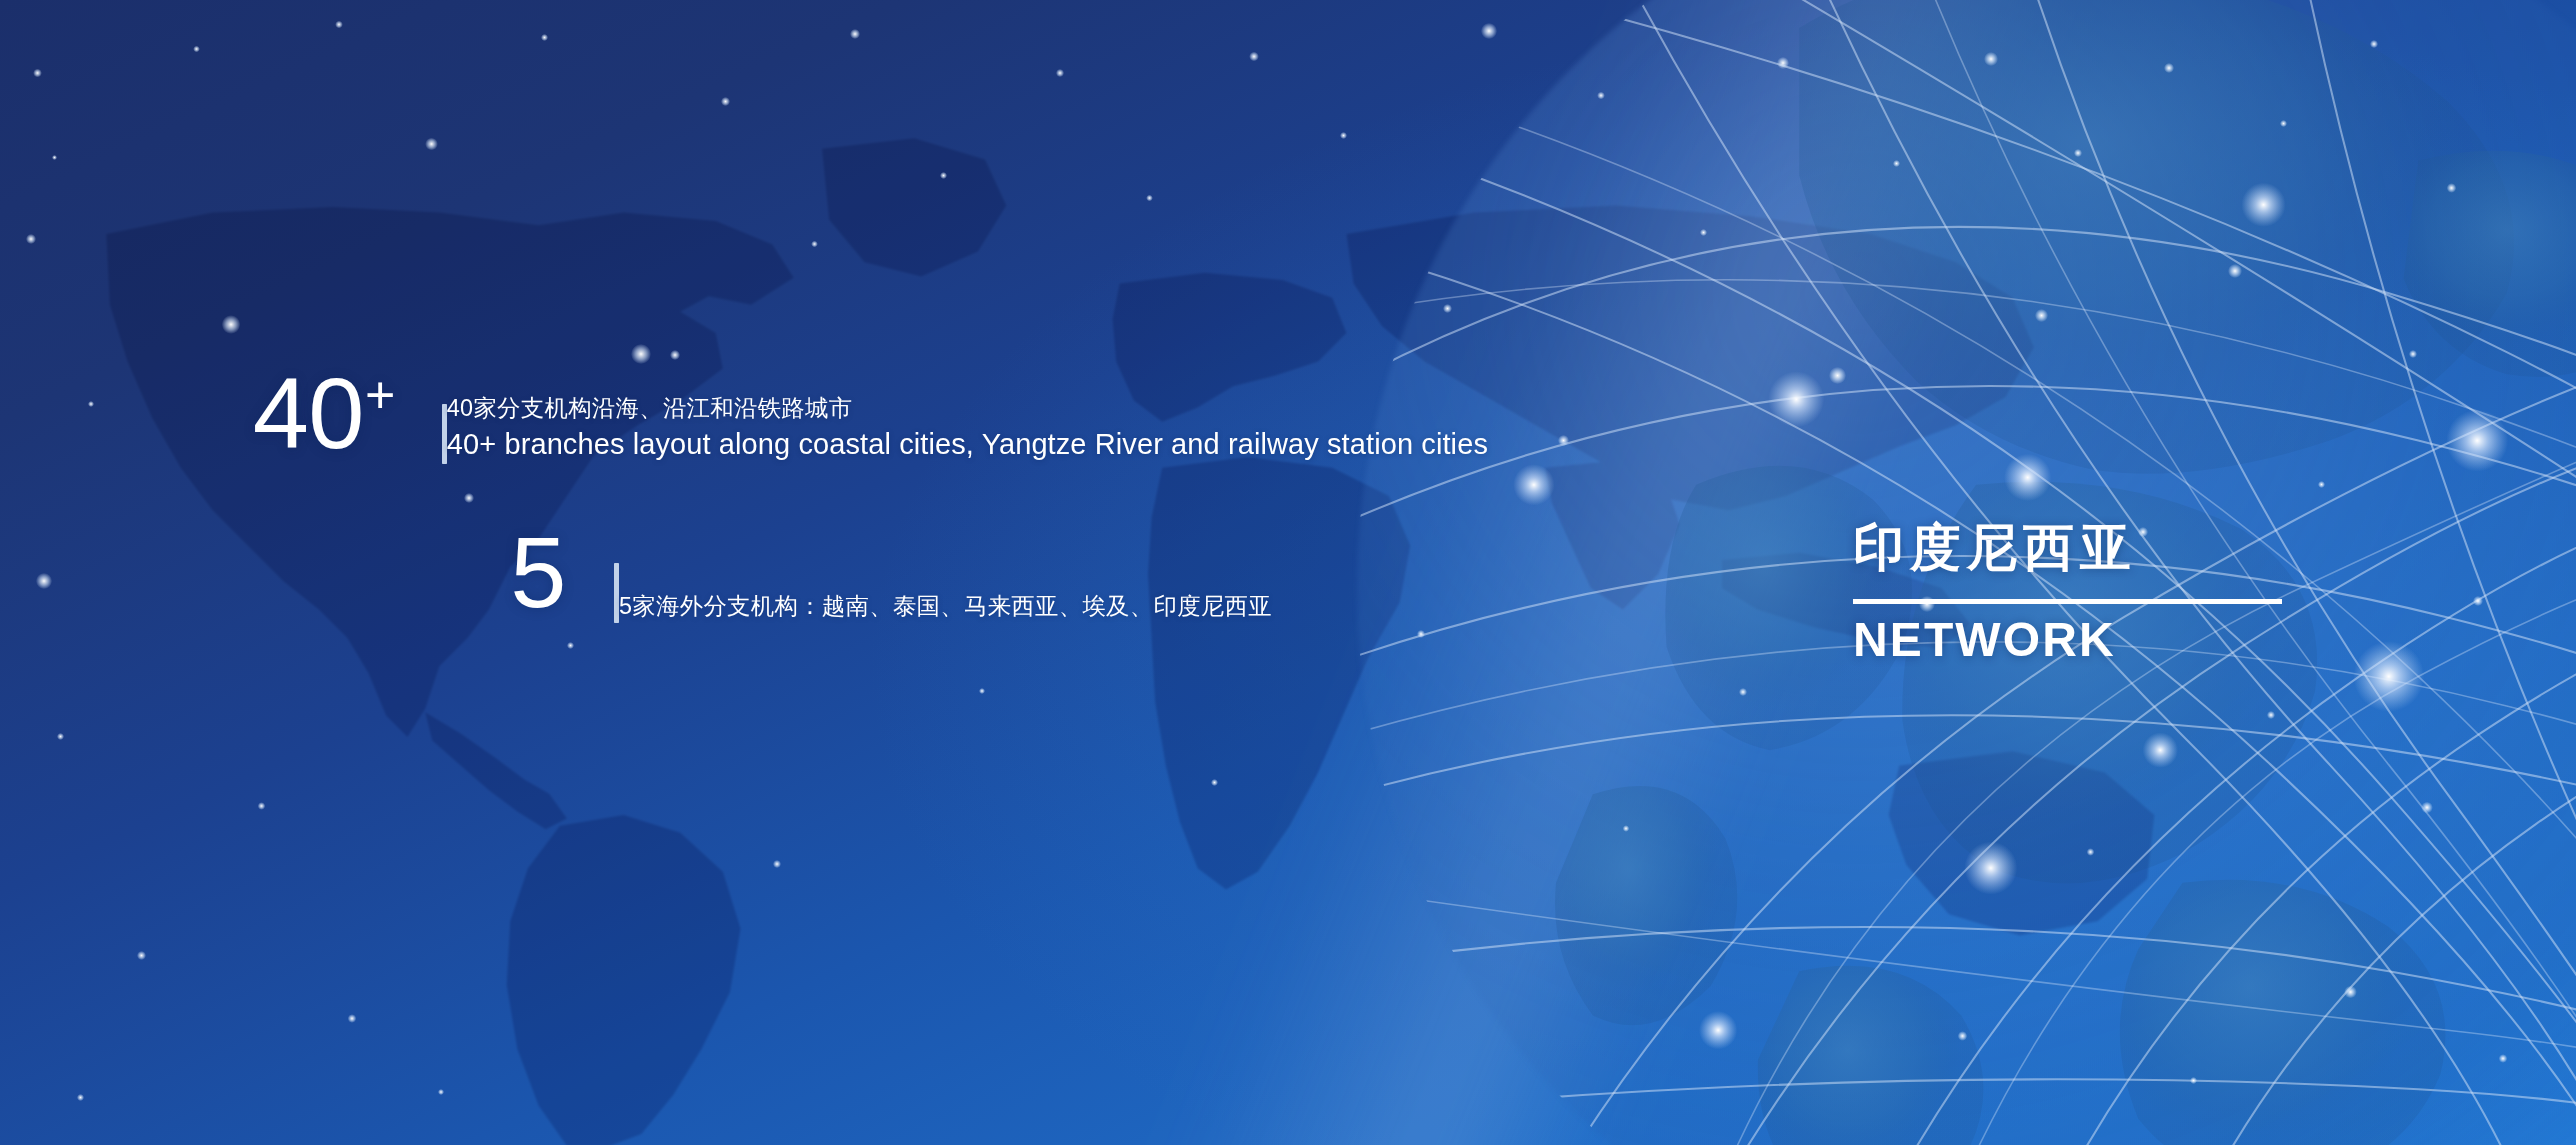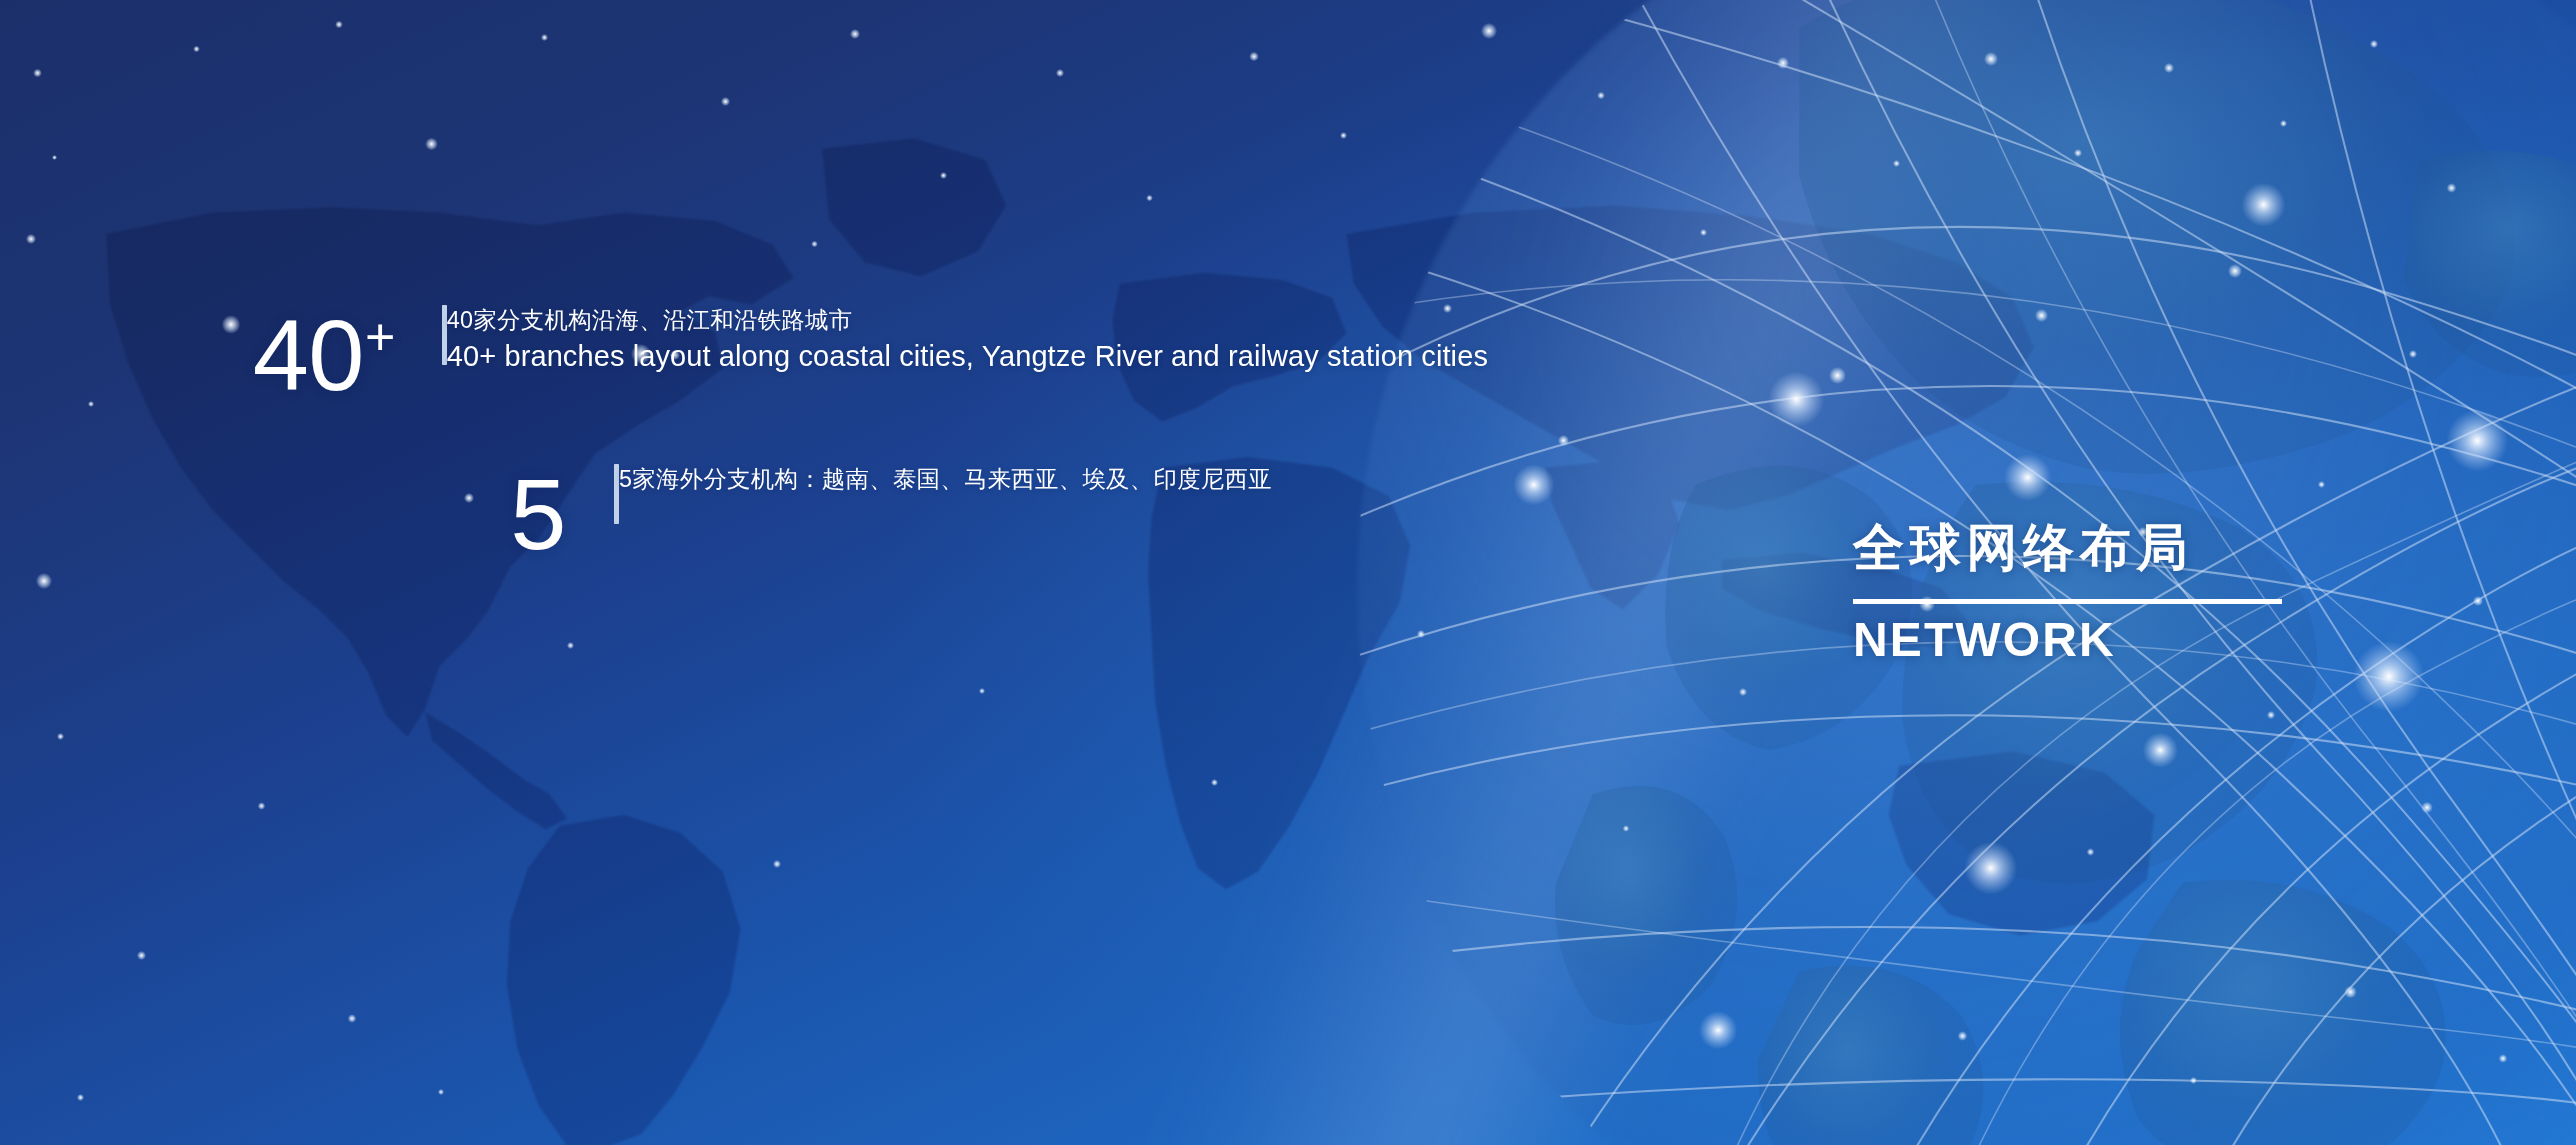--- a/index.html
+++ b/index.html
@@ -72,21 +72,21 @@
   }
 
   
   .stats{
     position:absolute;
     left:0; top:305px;
     width:1488px;
   }
   .stat-row{
     display:flex;
-    align-items:flex-start;
+    align-items:flex-end;
     height:159px;
   }
   .stat-num{
     width:567px;
     text-align:right;
     color:#ffffff;
     font-size:101px;
     font-weight:400;
     line-height:1;
     letter-spacing:-0.7px;
@@ -355,19 +355,19 @@
       <div class="stat-divider"></div>
       <div class="stat-text">
         <div class="stat-cn">5家海外分支机构：越南、泰国、马来西亚、埃及、印度尼西亚</div>
       </div>
     </div>
 
 
   </div>
 
   <div class="titleblock">
-    <div class="title-cn">全球网络布局</div>
+    <div class="title-cn">印度尼西亚</div>
     <div class="title-rule"></div>
     <div class="title-en">NETWORK</div>
   </div>
 
 </div>
 
 
 </body></html>

